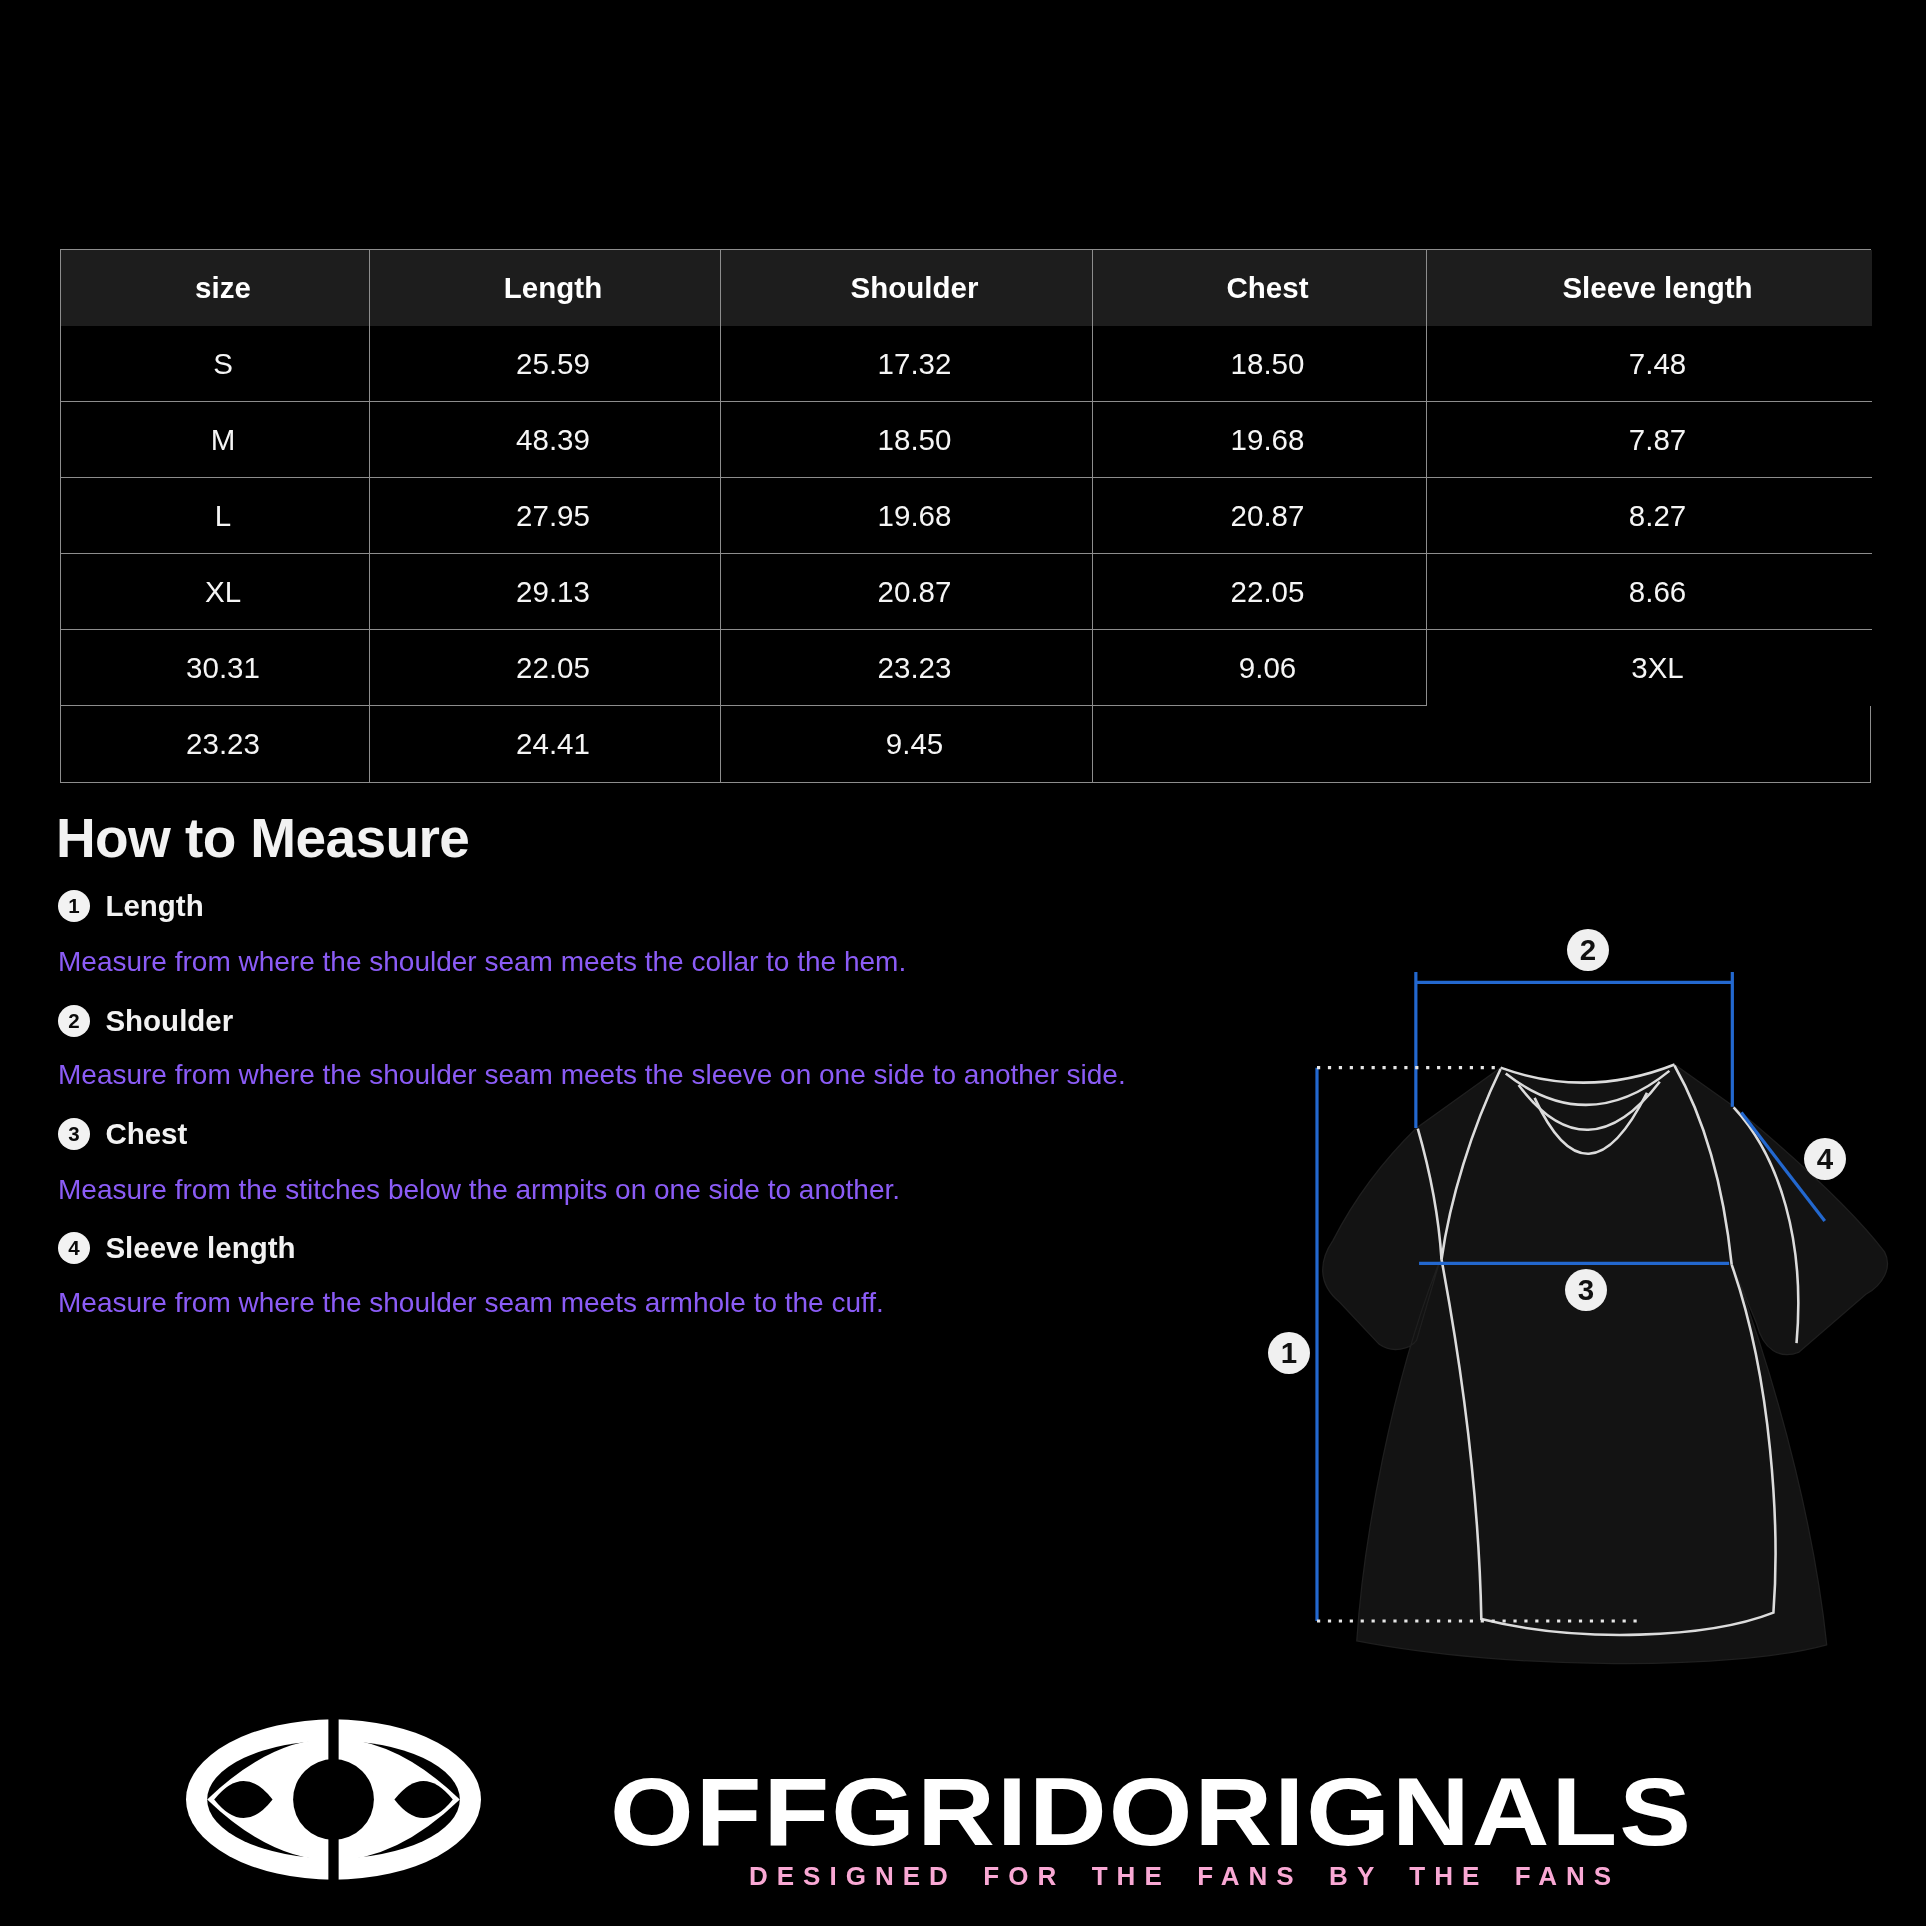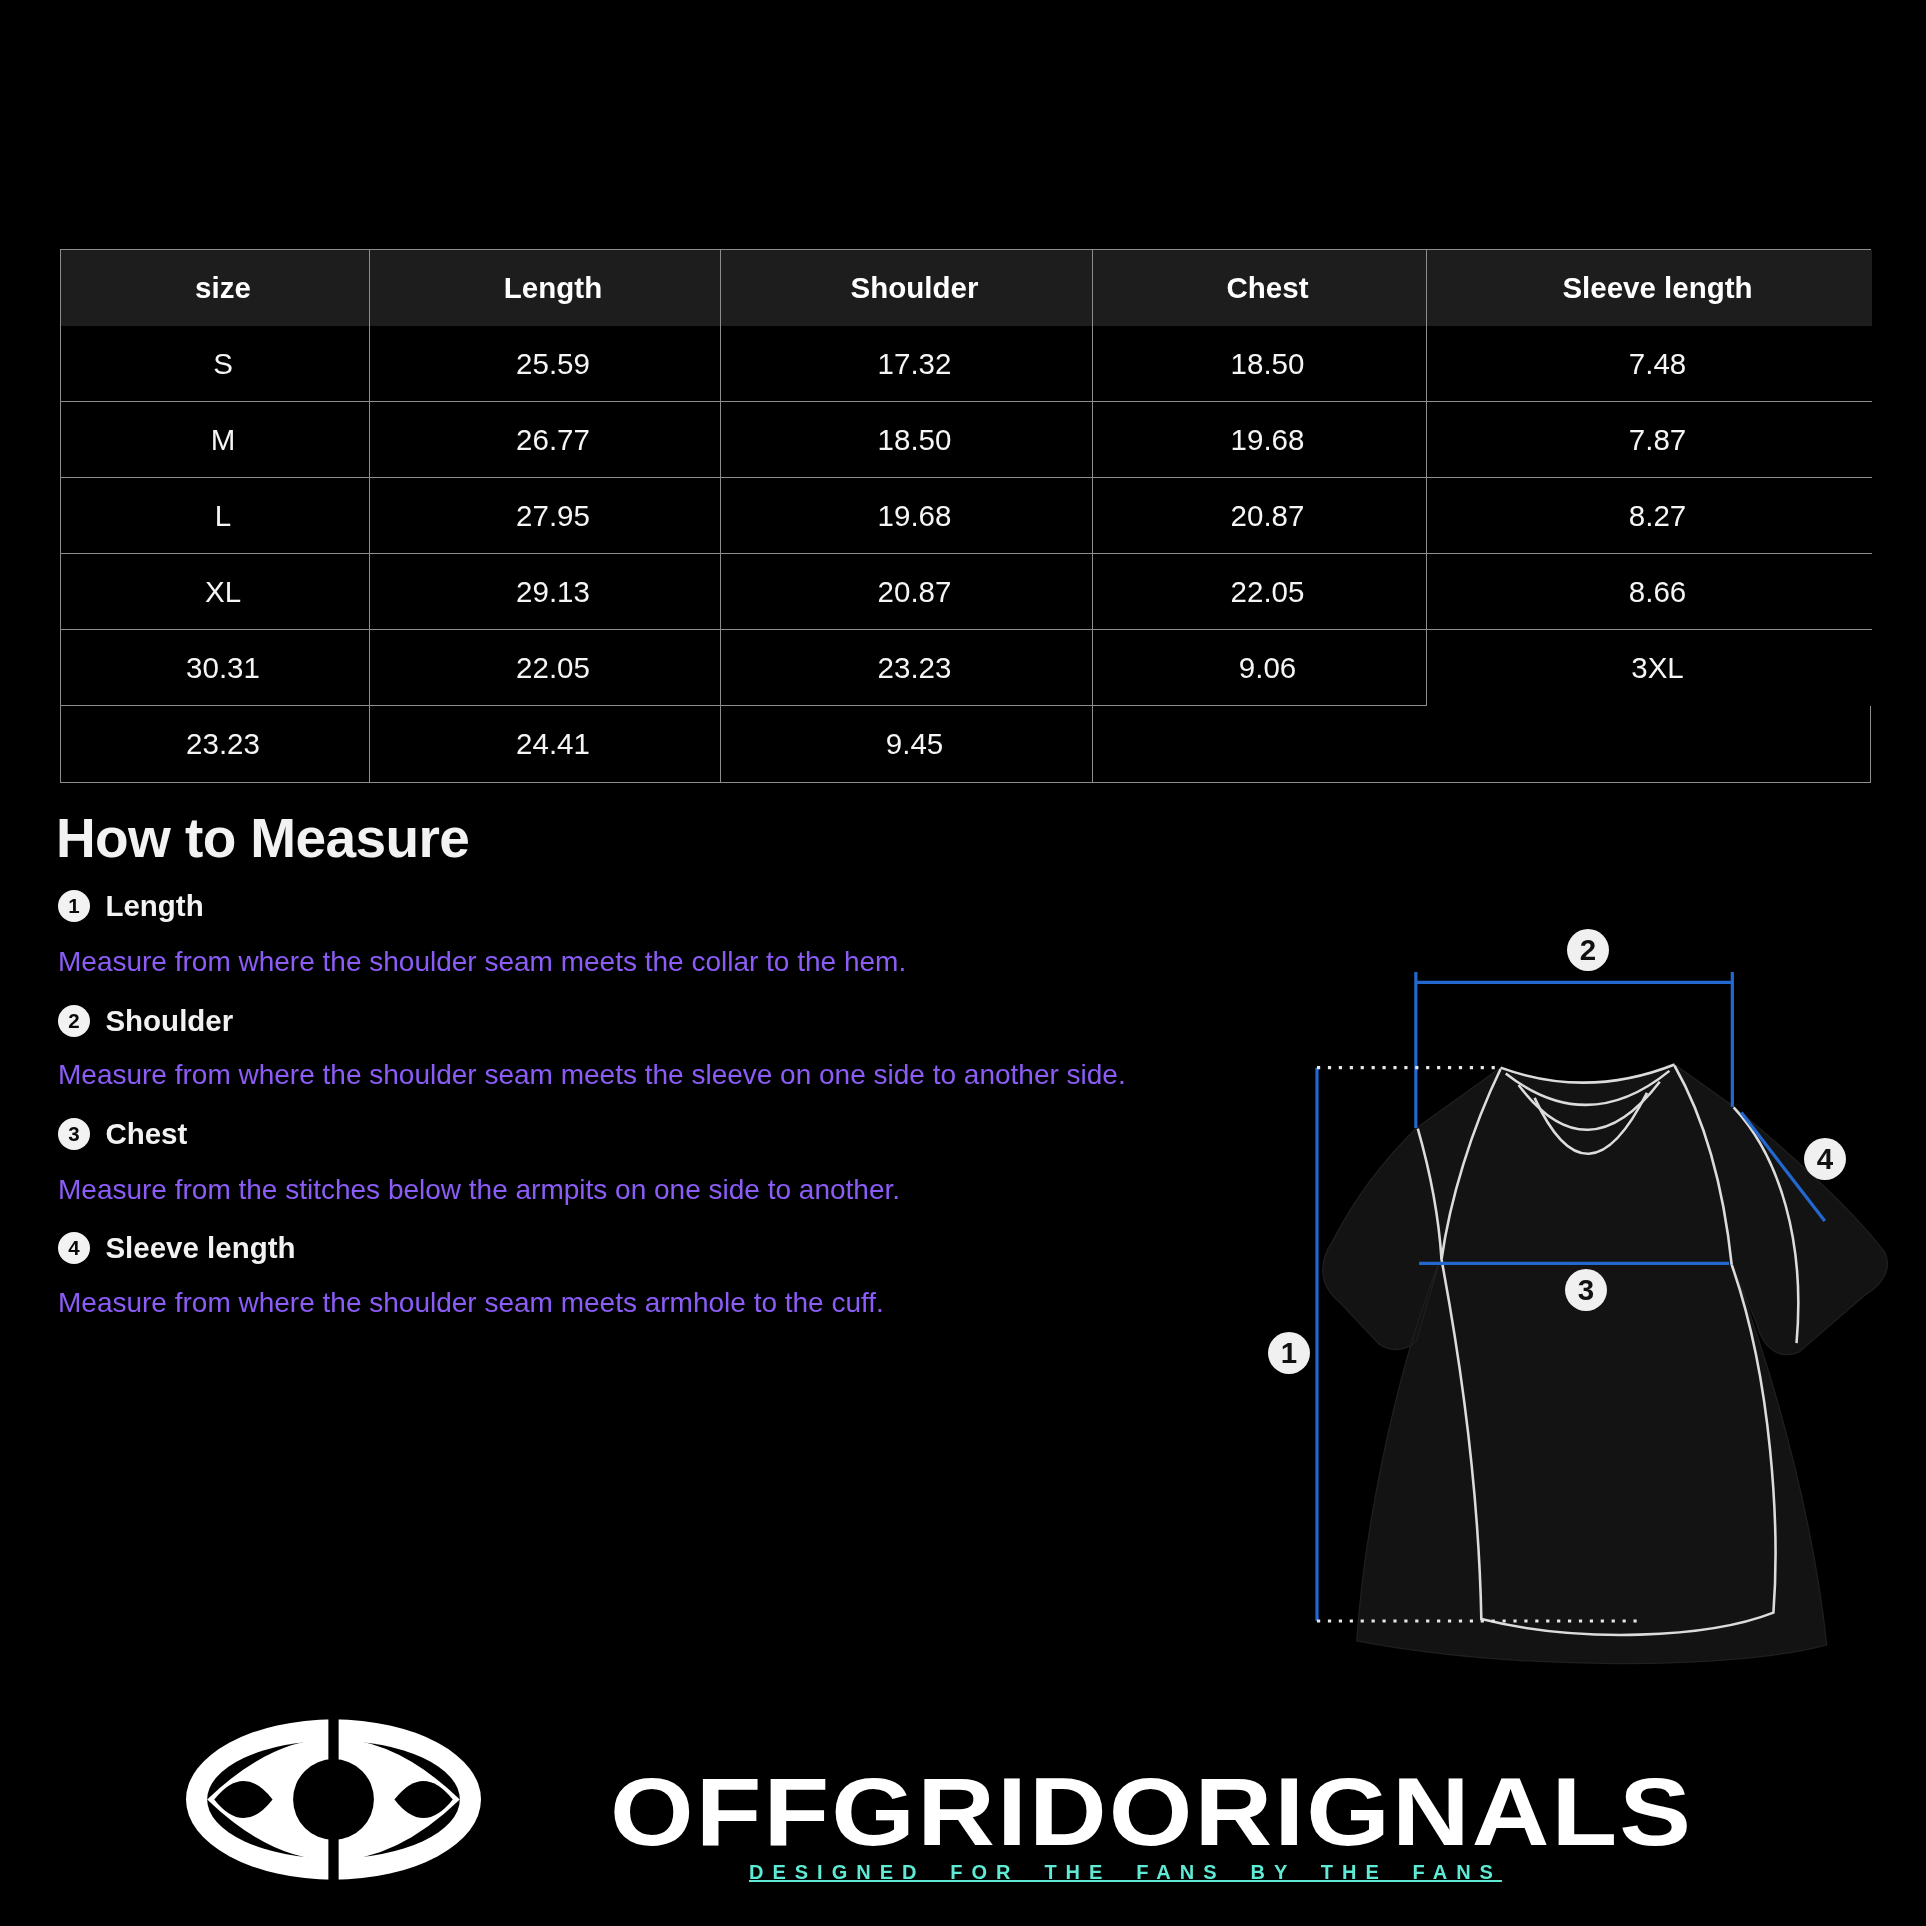--- a/index.html
+++ b/index.html
@@ -30,43 +30,43 @@
   .diagram-svg{position:absolute;left:1220px;top:886px;}
   .marker{position:absolute;width:42px;height:42px;border-radius:50%;background:#f0f0f0;
     display:flex;align-items:center;justify-content:center;
     font-size:29.5px;font-weight:bold;color:#111;}
 
   
   .logo-svg{position:absolute;left:186px;top:1719px;}
   .brand{position:absolute;left:610px;top:1757px;font-size:96px;font-weight:bold;
     letter-spacing:1.9px;transform:scaleX(1.12);transform-origin:left center;
     color:#fff;white-space:nowrap;}
-  .tagline{position:absolute;left:749px;top:1861px;font-size:20px;font-weight:bold;
-    letter-spacing:9px;word-spacing:10.3px;color:#5eead4;white-space:nowrap;text-decoration:underline;}
+  .tagline{position:absolute;left:749px;top:1861px;font-size:26px;font-weight:bold;
+    letter-spacing:9px;word-spacing:10.3px;color:#f9a8d4;white-space:nowrap;}
 </style>
 </head>
 <body>
 
 <div class="page">
 
   <div class="size-table">
     <div class="cell hdr">size</div>
     <div class="cell hdr">Length</div>
     <div class="cell hdr">Shoulder</div>
     <div class="cell hdr">Chest</div>
     <div class="cell hdr">Sleeve length</div>
 
     <div class="cell">S</div>
     <div class="cell">25.59</div>
     <div class="cell">17.32</div>
     <div class="cell">18.50</div>
     <div class="cell">7.48</div>
 
     <div class="cell">M</div>
-    <div class="cell">26.77</div>
+    <div class="cell">48.39</div>
     <div class="cell">18.50</div>
     <div class="cell">19.68</div>
     <div class="cell">7.87</div>
 
     <div class="cell">L</div>
     <div class="cell">27.95</div>
     <div class="cell">19.68</div>
     <div class="cell">20.87</div>
     <div class="cell">8.27</div>
 

